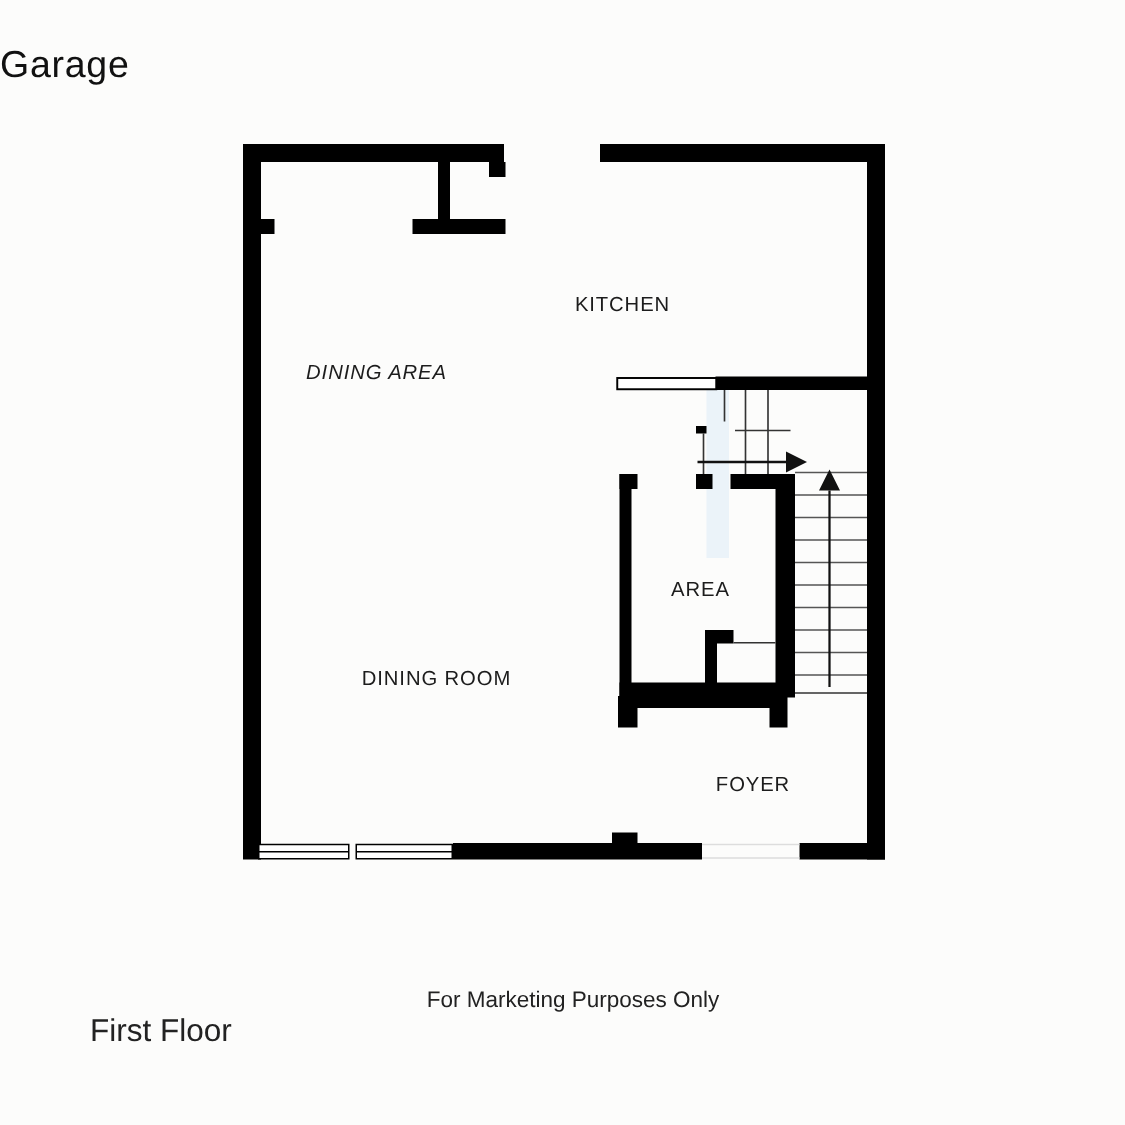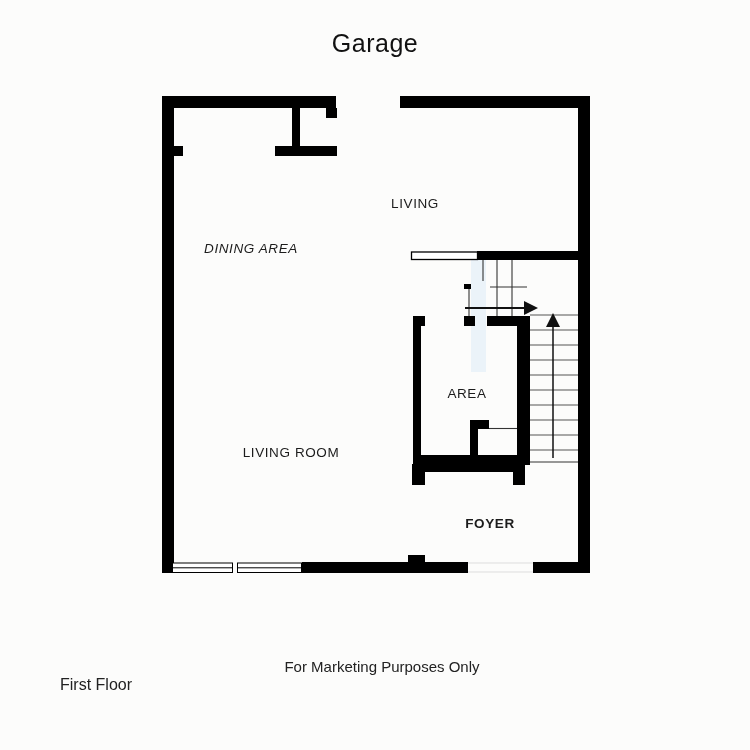--- a/index.html
+++ b/index.html
@@ -6,38 +6,38 @@
   body{
     width:750px;height:750px;
     background:#fcfcfb;
     font-family:"Liberation Sans","DejaVu Sans",sans-serif;
     position:relative;overflow:hidden;
     color:#1a1a1a;
   }
   .canvas{position:absolute;inset:0;}
   .plan-title{
     position:absolute;left:0;top:29px;width:750px;
-    text-align:center;font-size:25px;letter-spacing:.5px;color:#111;
+    text-align:left;font-size:25px;letter-spacing:.5px;color:#111;
   }
   svg.plan{position:absolute;left:0;top:0;}
   .room-label{
     position:absolute;transform:translate(-50%,-50%);
     font-size:13.5px;letter-spacing:.6px;color:#1c1c1c;white-space:nowrap;
   }
   .lbl-kitchen{left:415px;top:203px;}
   .lbl-dining{left:251px;top:248px;font-style:italic;}
   .lbl-living{left:291px;top:452px;}
   .lbl-bath{left:467px;top:393px;}
-  .lbl-foyer{left:490px;top:523px;font-weight:bold;}
+  .lbl-foyer{left:502px;top:523px;}
   .marketing-note{
     position:absolute;left:0;top:658px;width:764px;text-align:center;
     font-size:15px;color:#222;
   }
   .floor-label{
-    position:absolute;left:60px;top:676px;font-size:16px;color:#222;
+    position:absolute;left:60px;top:676px;font-size:21px;color:#222;
   }
   .walls{color:#000;}
 </style>
 </head>
 <body>
 
 <div class="canvas">
 
   <div class="plan-title">Garage</div>
 
@@ -122,22 +122,22 @@
     </g>
 
     <g fill="#fff" stroke="#000" stroke-width="1">
       <rect x="172.5" y="563" width="60" height="9.5"></rect>
       <rect x="237.5" y="563" width="64" height="9.5"></rect>
       <line x1="172.5" y1="567.8" x2="232.5" y2="567.8"></line>
       <line x1="237.5" y1="567.8" x2="301.5" y2="567.8"></line>
     </g>
   </svg>
 
-  <div class="room-label lbl-kitchen">LIVING</div>
+  <div class="room-label lbl-kitchen">KITCHEN</div>
   <div class="room-label lbl-dining">DINING AREA</div>
-  <div class="room-label lbl-living">LIVING ROOM</div>
+  <div class="room-label lbl-living">DINING ROOM</div>
   <div class="room-label lbl-bath">AREA</div>
   <div class="room-label lbl-foyer">FOYER</div>
 
   <div class="marketing-note">For Marketing Purposes Only</div>
   <div class="floor-label">First Floor</div>
 
 </div>
 
 </body></html>

